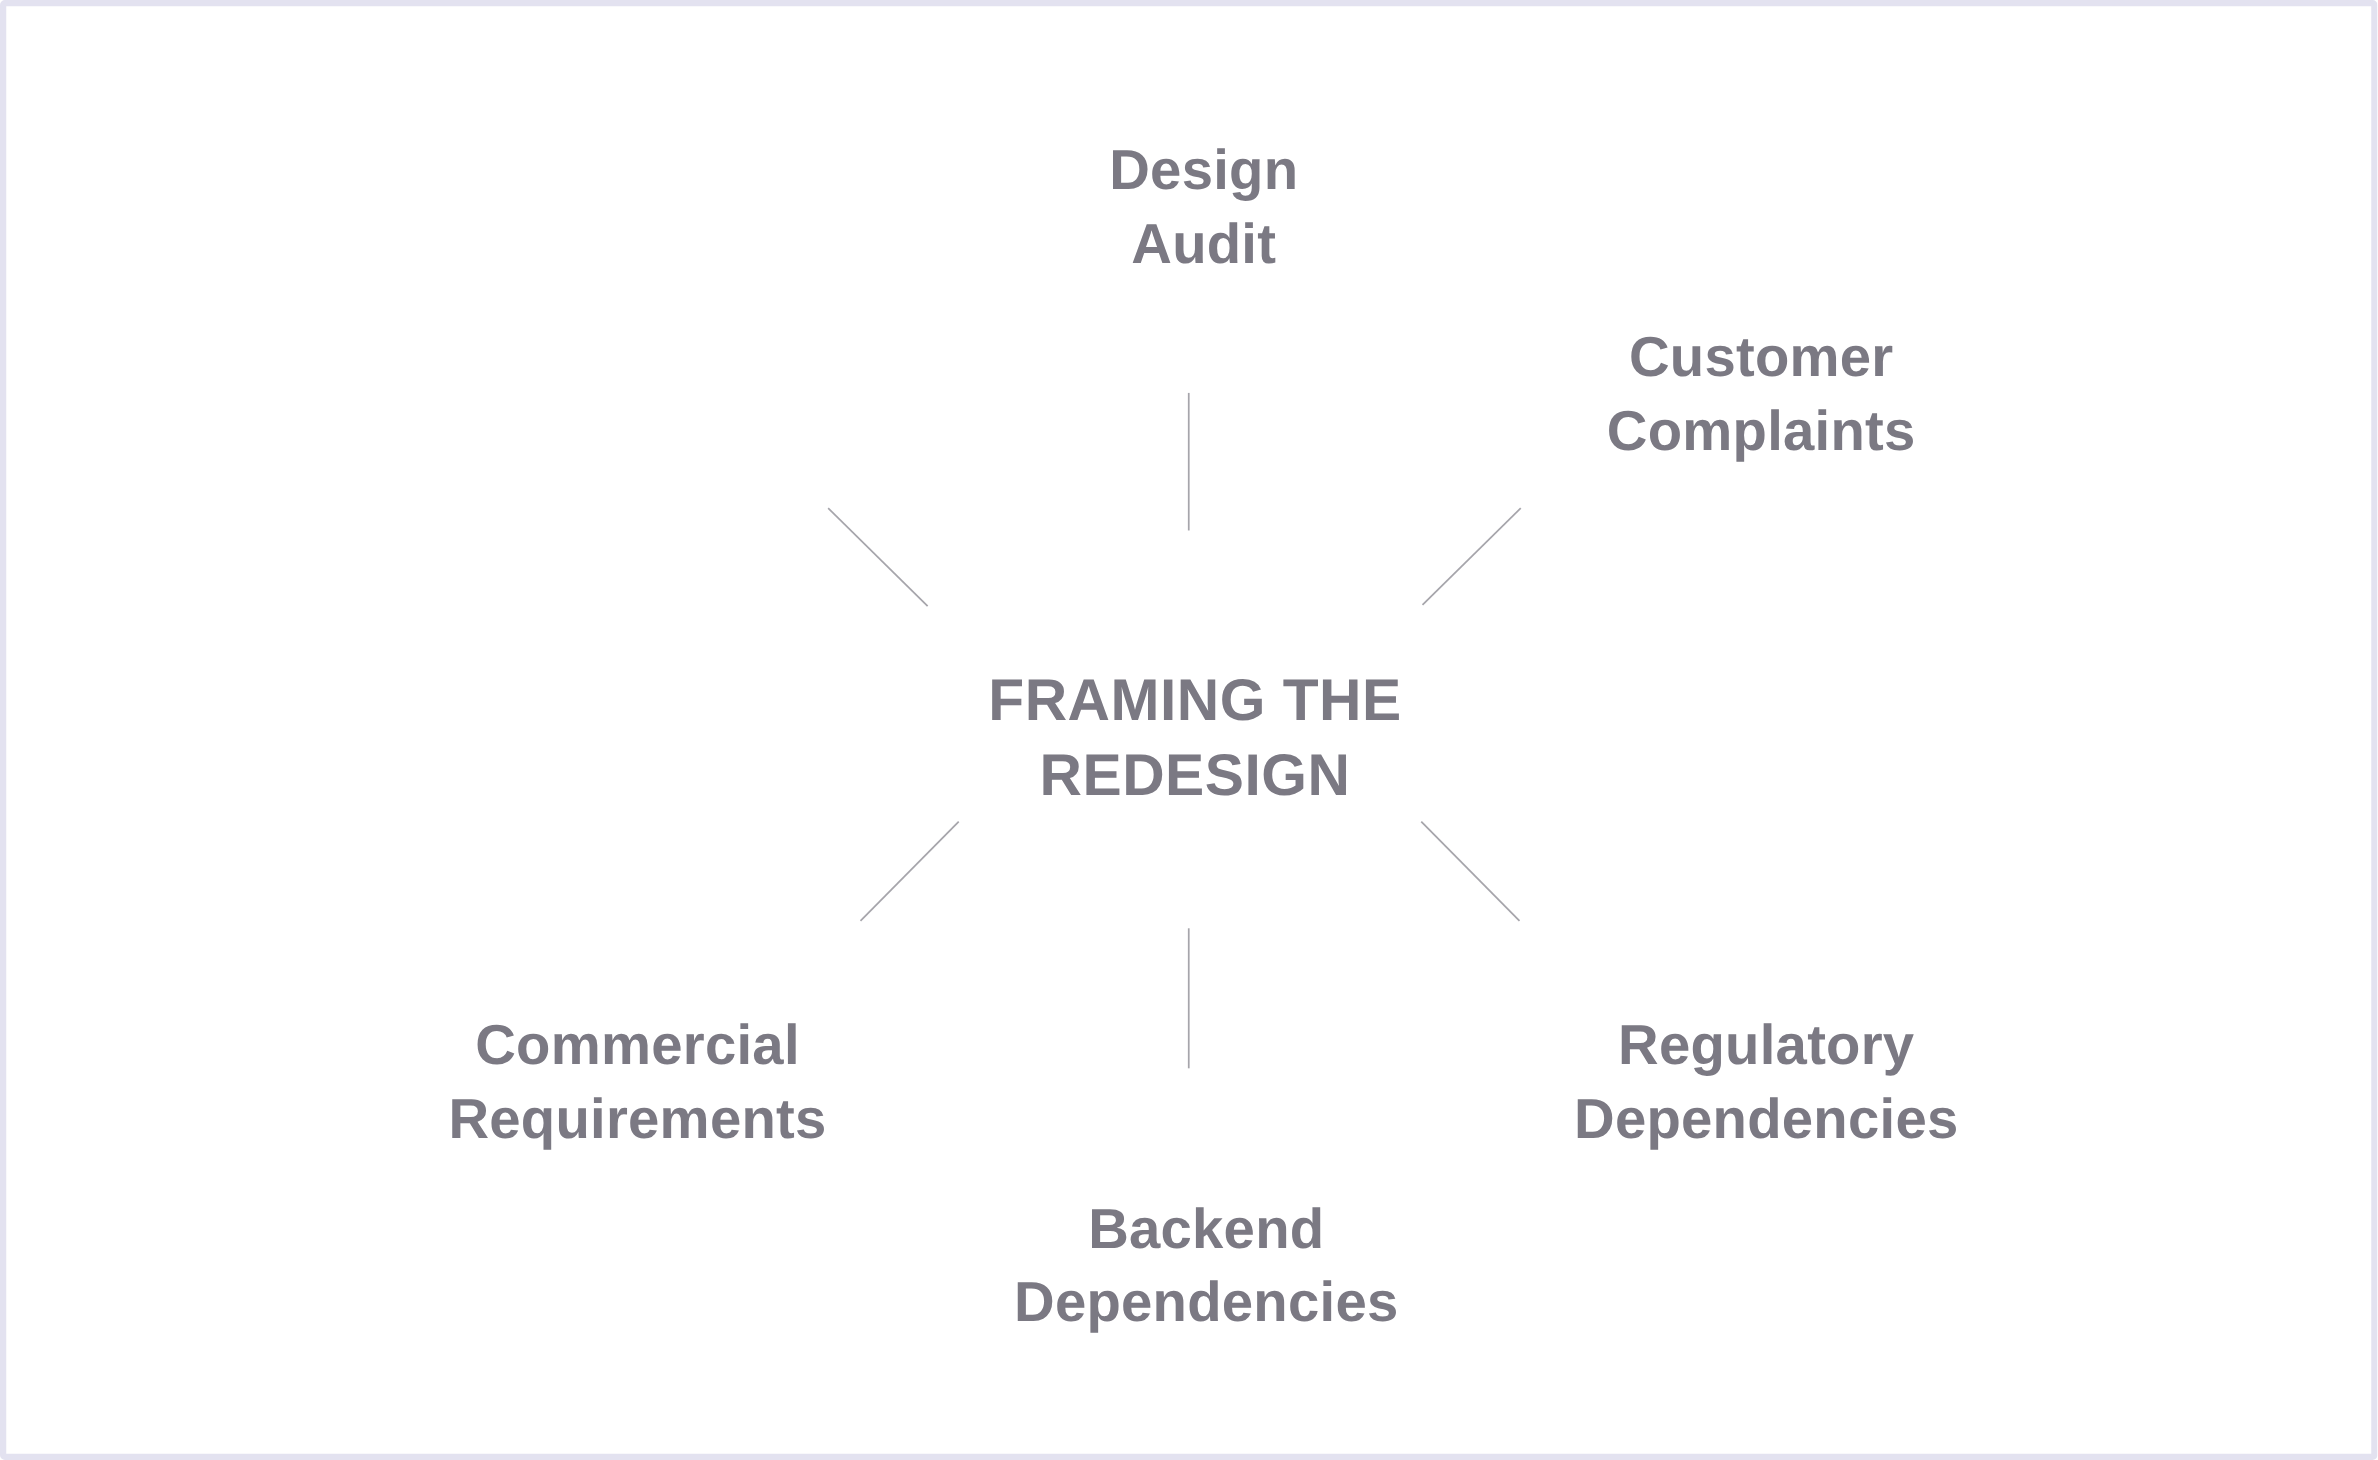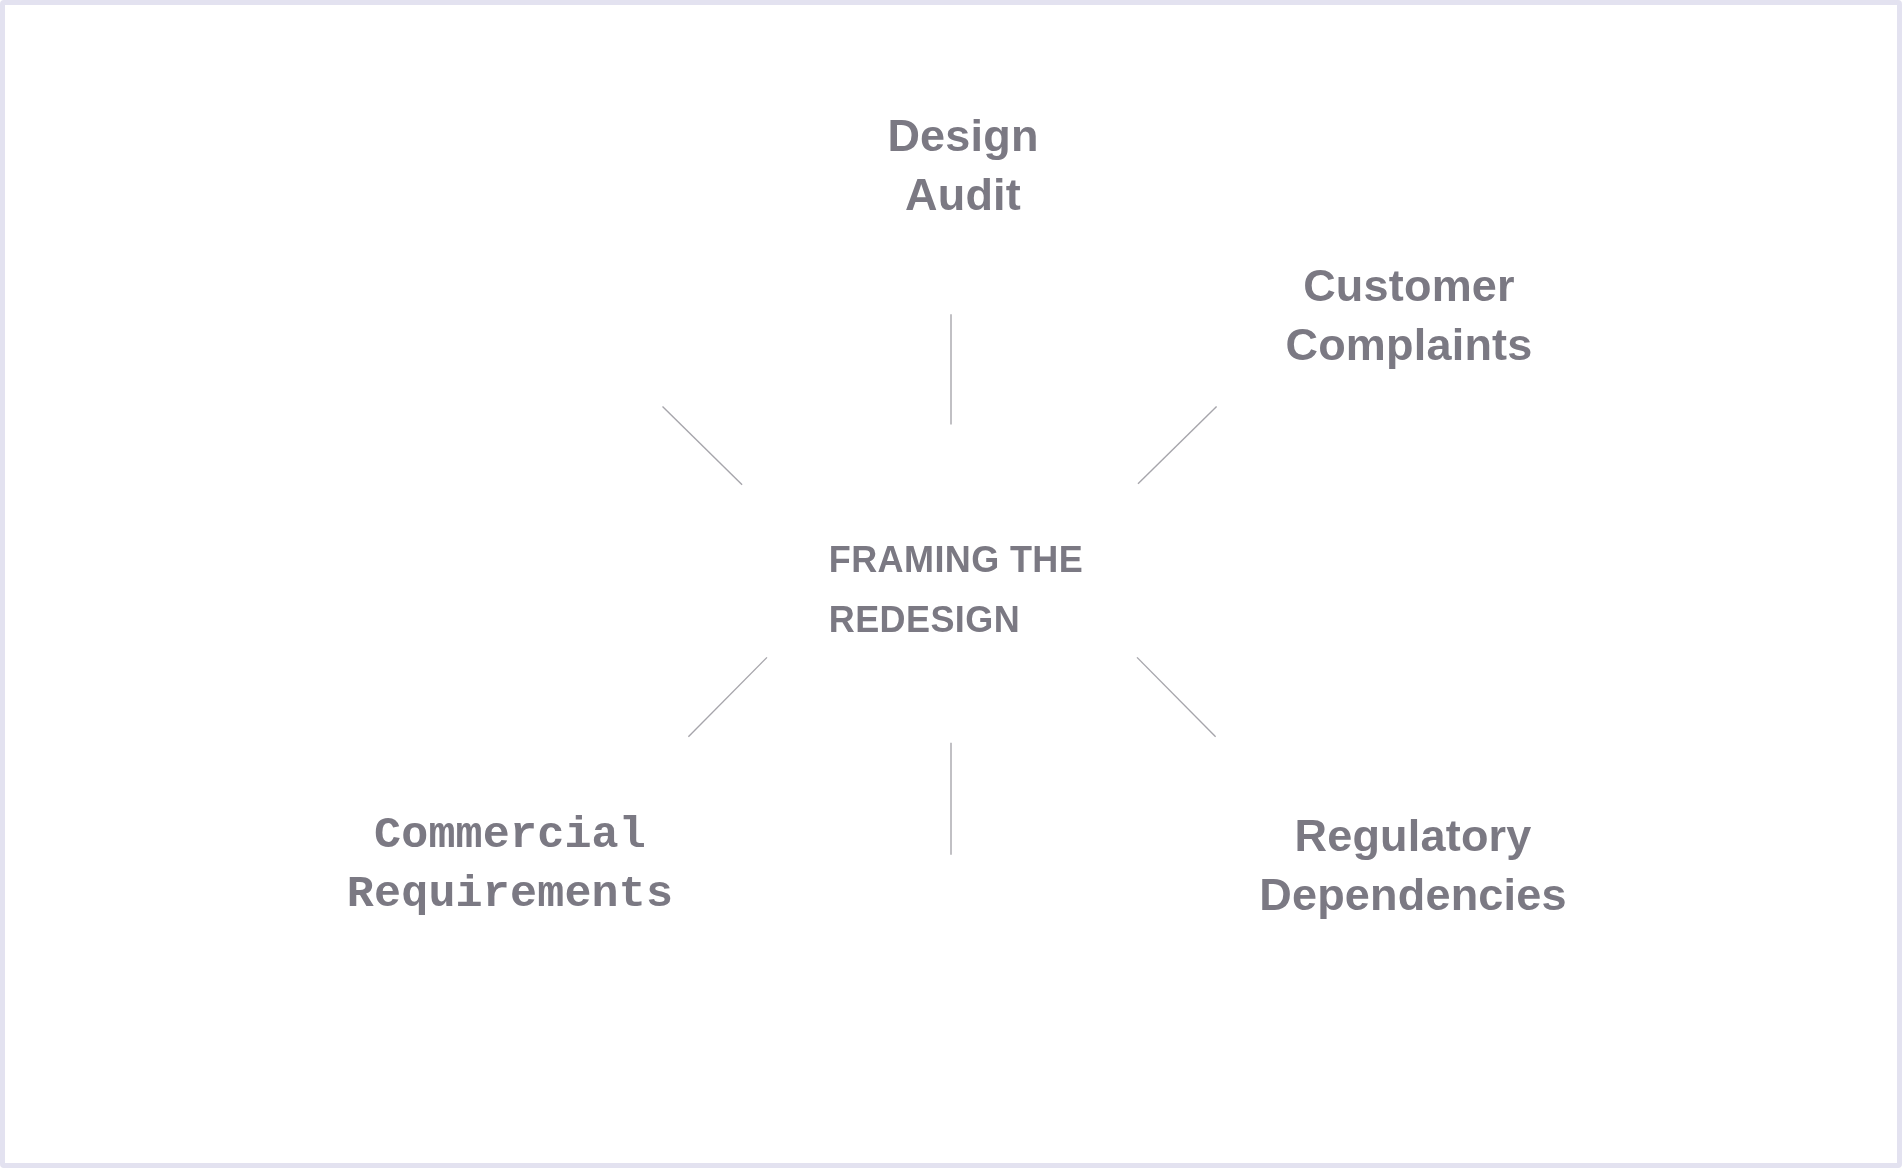--- a/index.html
+++ b/index.html
@@ -32,33 +32,33 @@
     white-space:pre-line;
     color:var(--text-gray);
     font-weight:600;
     font-size:45px;
     line-height:59px;
     letter-spacing:0.2px;
   }
   .center-label{
     position:absolute;
     transform:translate(-50%,-50%);
-    text-align:left;
+    text-align:center;
     white-space:pre-line;
     color:var(--text-gray);
     font-weight:600;
-    font-size:36px;
+    font-size:47px;
     line-height:60px;
     letter-spacing:0.4px;
   }
   .pos-top{left:958px;top:160px;}
   .pos-top-left{left:503px;top:312px;}
   .pos-top-right{left:1404px;top:310px;}
   .pos-center{left:951px;top:585px;}
-  .pos-bottom-left{left:505px;top:860px;font-family:Liberation Mono, monospace;}
+  .pos-bottom-left{left:505px;top:860px;}
   .pos-bottom-right{left:1408px;top:860px;}
   .pos-bottom{left:960px;top:1007px;}
 </style>
 </head>
 <body>
 
 <div class="canvas">
 
   <svg class="spokes" viewBox="0 0 1902 1168" preserveAspectRatio="none" aria-hidden="true">
     <line x1="951" y1="312" x2="951" y2="423"></line>
@@ -71,20 +71,22 @@
 
   <div class="node-label pos-top-right">Customer
 Complaints</div>
 
   <div class="node-label pos-top">Design
 Audit</div>
 
   <div class="node-label pos-bottom-right">Regulatory
 Dependencies</div>
 
+  <div class="node-label pos-bottom">Backend
+Dependencies</div>
 
   <div class="node-label pos-bottom-left">Commercial
 Requirements</div>
 
 
   <div class="center-label pos-center">FRAMING THE
 REDESIGN</div>
 
 </div>
 

